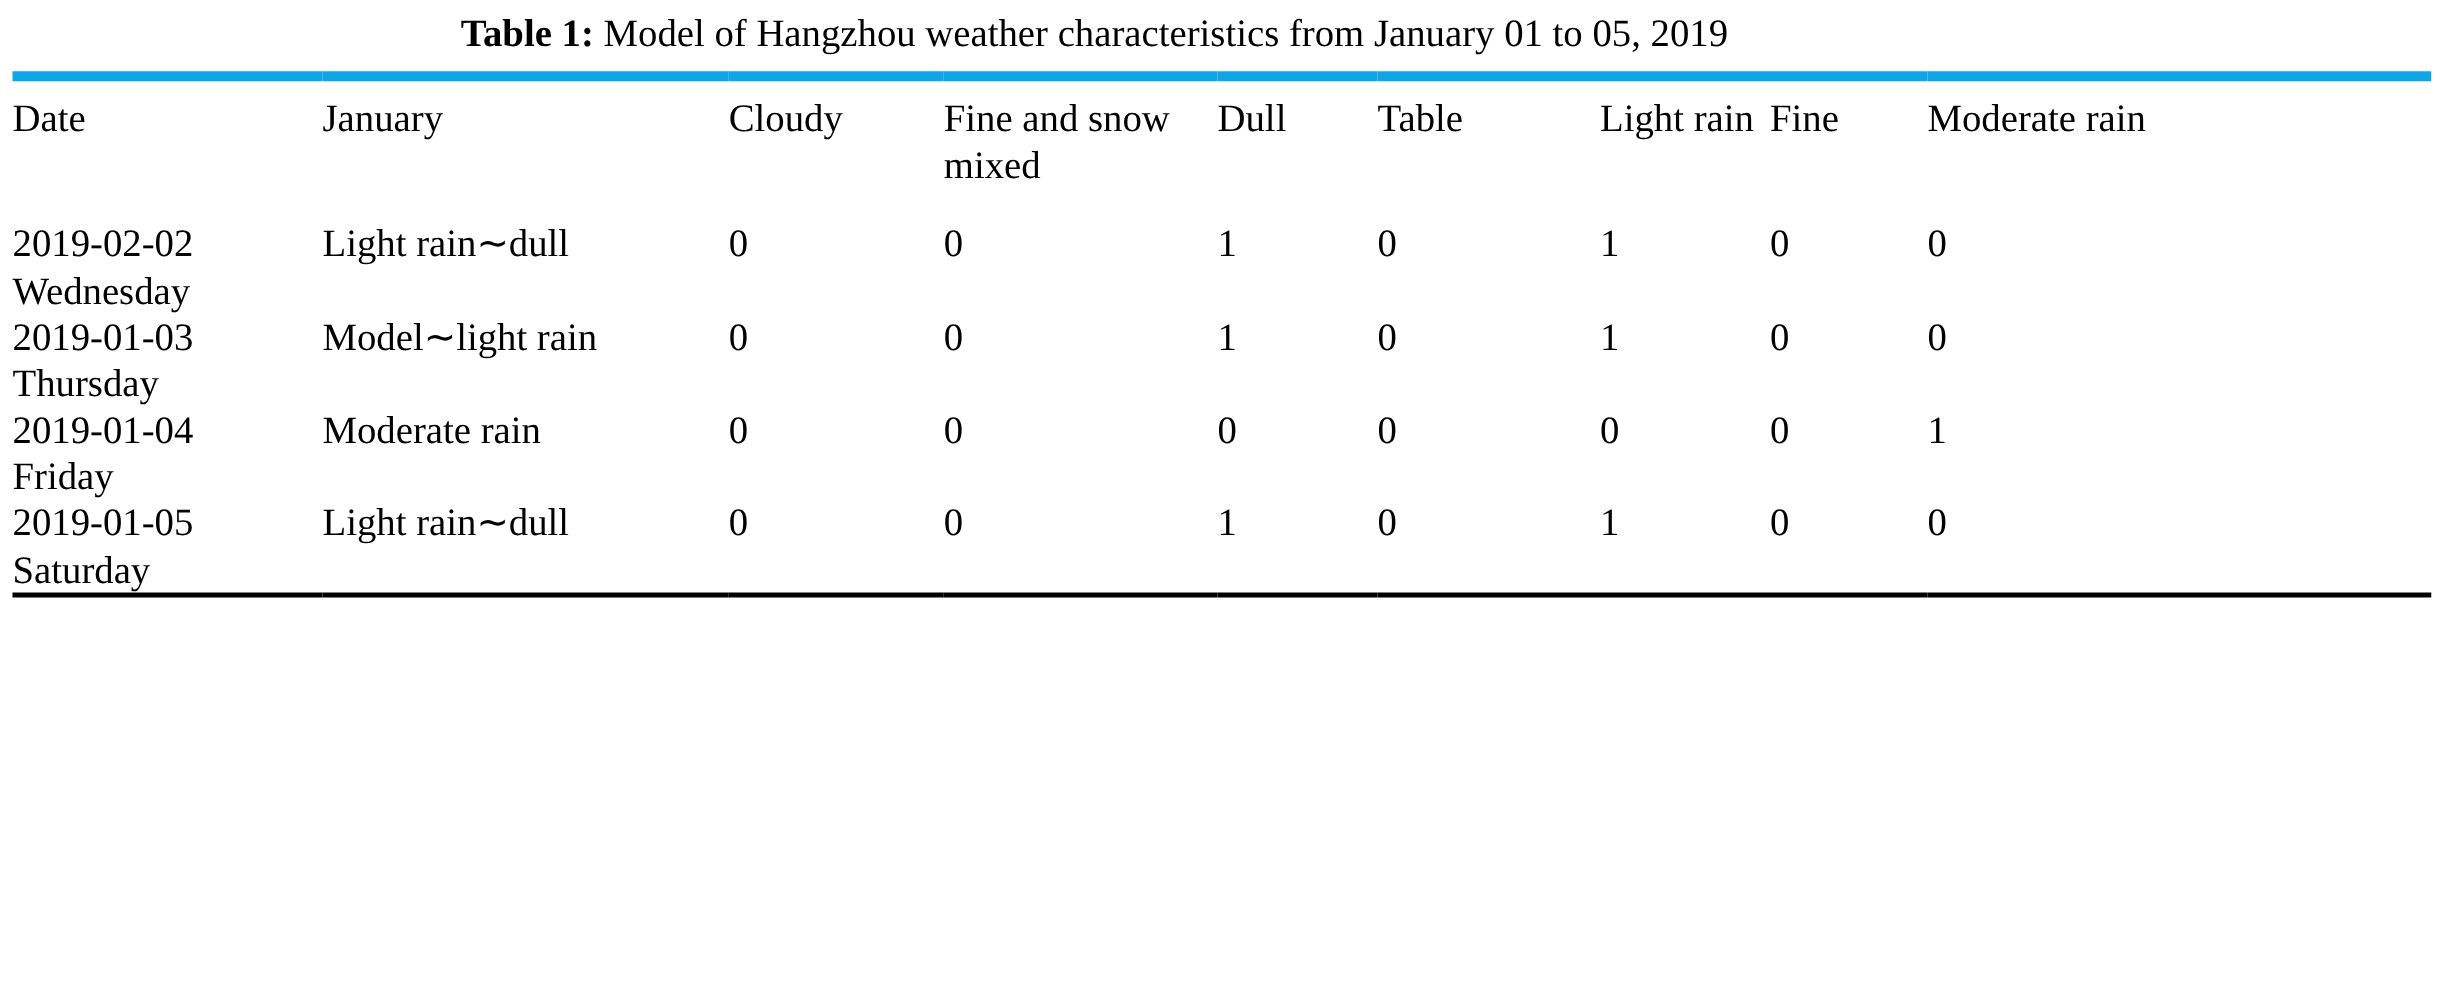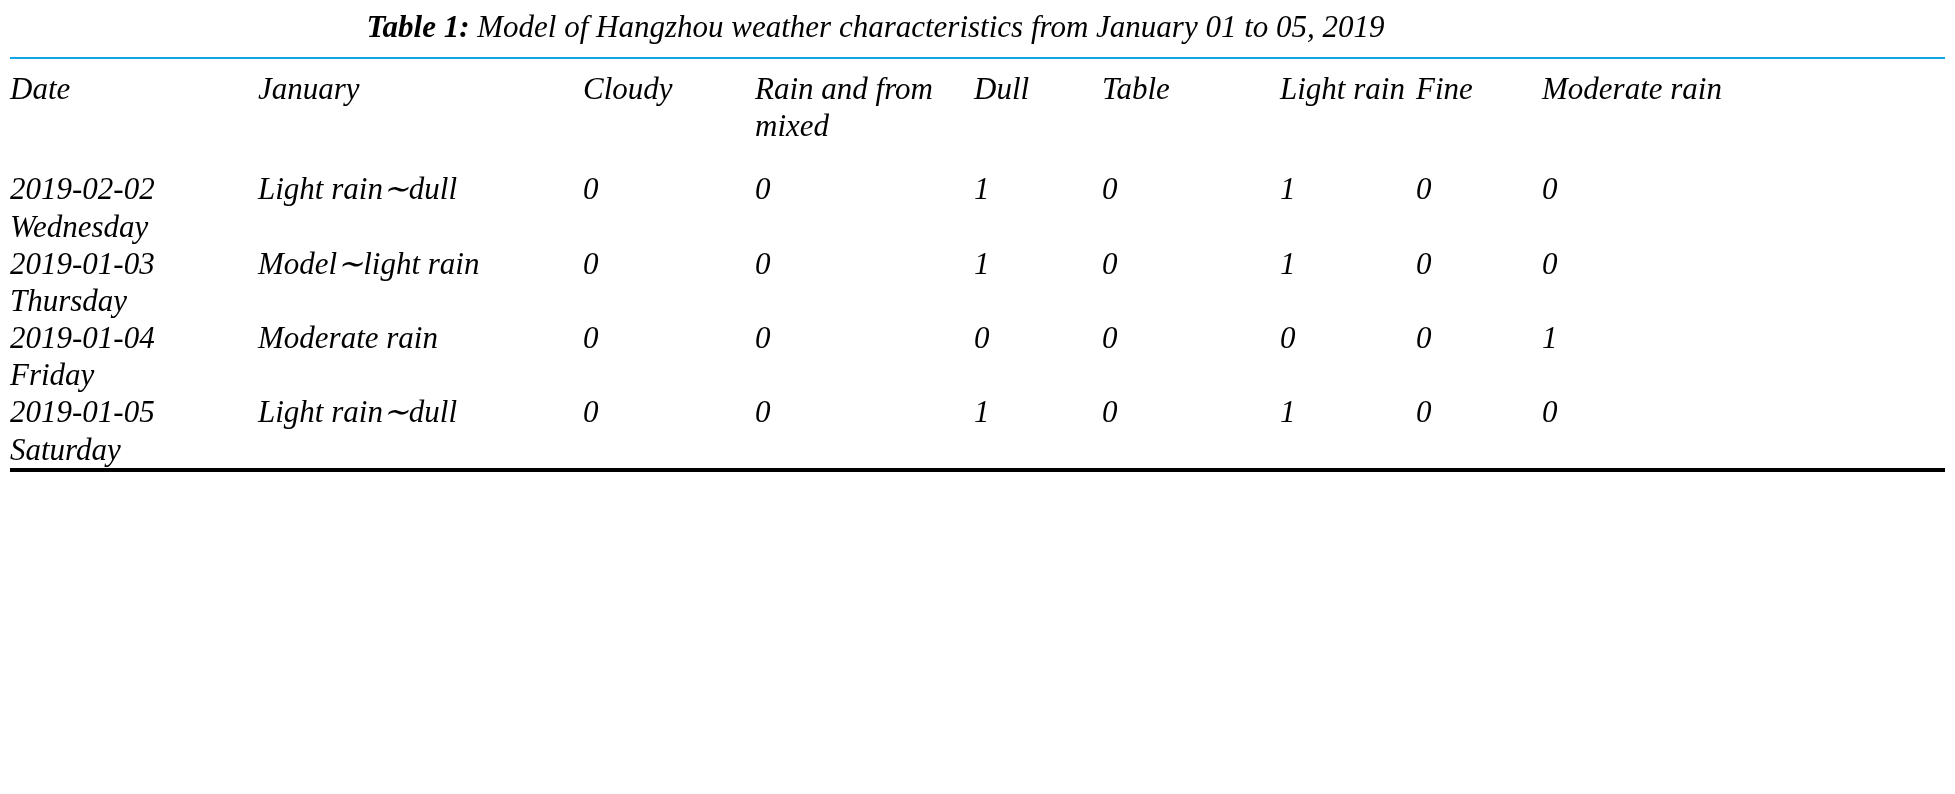--- a/index.html
+++ b/index.html
@@ -13,21 +13,20 @@
     font-family: "Liberation Serif", serif;
     color: #000000;
     overflow: hidden;
   }
   .page {
     width: 1751px;
     height: 794px;
     position: relative;
     box-sizing: border-box;
     padding: 0 10px;
-    font-style: italic;
   }
   .caption {
     text-align: center;
     font-size: 31px;
     line-height: 1.2;
     padding-top: 8px;
     padding-bottom: 12px;
     white-space: nowrap;
   }
   .caption .caption-label {
@@ -47,21 +46,21 @@
     vertical-align: top;
     padding: 0;
     font-weight: normal;
   }
   thead tr.head-row th {
     padding-top: 12px;
     padding-bottom: 14px;
     line-height: 1.18;
   }
   .rule-top {
-    border-top: 2px solid #0ea5e9;
+    border-top: 8px solid #0ea5e9;
   }
   .rule-mid {
     border-top: 3px solid #000;
   }
   .rule-bot {
     border-top: 4px solid #000;
   }
   tbody td {
     padding-top: 9px;
     padding-bottom: 3px;
@@ -107,21 +106,21 @@
       <col class="c-shower">
       <col class="c-light">
       <col class="c-fine">
       <col class="c-mod">
     </colgroup>
     <thead>
       <tr class="head-row">
         <th class="rule-top">Date</th>
         <th class="rule-top">January</th>
         <th class="rule-top">Cloudy</th>
-        <th class="rule-top">Rain and from mixed</th>
+        <th class="rule-top">Fine and snow mixed</th>
         <th class="rule-top">Dull</th>
         <th class="rule-top">Table</th>
         <th class="rule-top">Light rain</th>
         <th class="rule-top">Fine</th>
         <th class="rule-top">Moderate rain</th>
       </tr>
     </thead>
     <tbody>
       <tr>
         <td class="date-cell">

